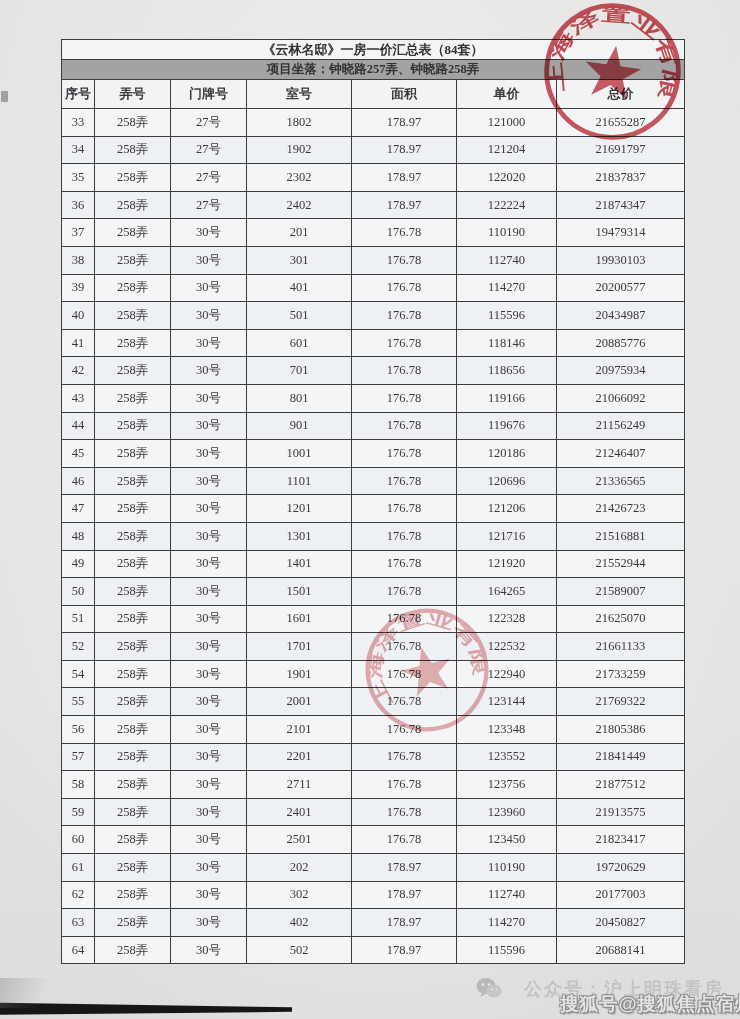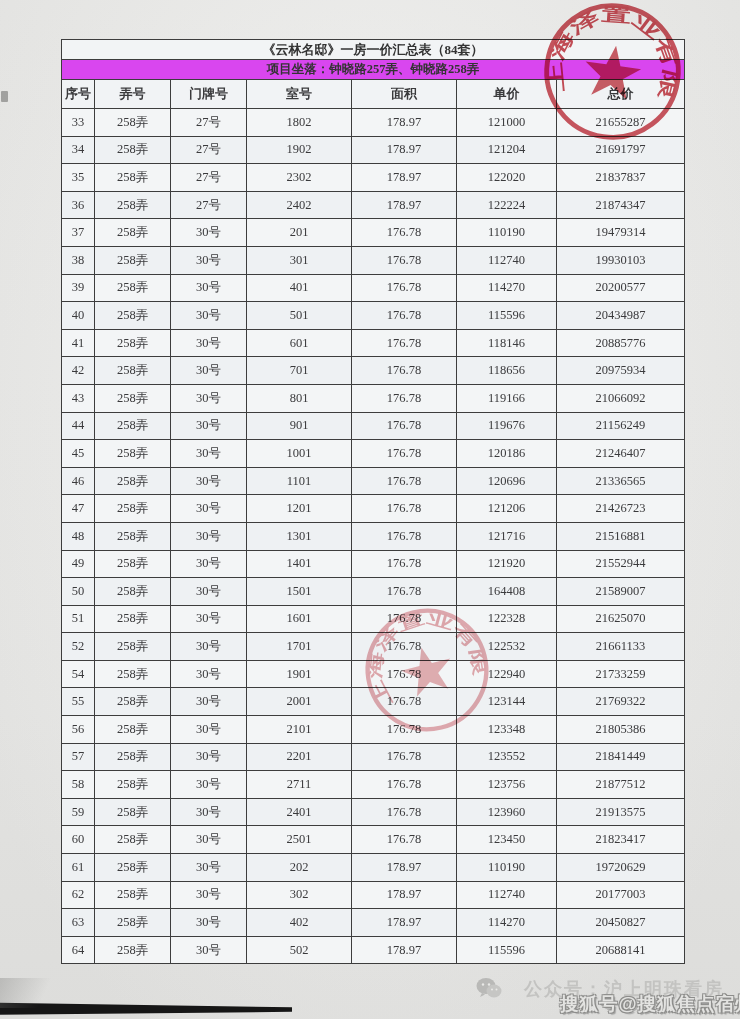--- a/index.html
+++ b/index.html
@@ -21,21 +21,21 @@
     border-radius:17px;
   }
   .price-table td,.price-table th{
     border:1.6px solid #3d3d3d;
     text-align:center;vertical-align:middle;
     padding:0;overflow:hidden;white-space:nowrap;
     font-size:12.5px;color:#3a3a3c;font-weight:normal;
     font-family:"Liberation Serif","DejaVu Serif",serif;
   }
   .price-table .title-row td{height:19px;font-weight:bold;font-size:13px;color:#333;background:#f2f4f5;}
-  .price-table .loc-row td{height:19px;font-weight:bold;font-size:12.5px;color:#333;background:#d946ef;}
+  .price-table .loc-row td{height:19px;font-weight:bold;font-size:12.5px;color:#333;background:#a3a3a3;}
   .price-table .head-row th{height:28px;font-weight:bold;font-size:13px;background:#f1f3f5;text-align:center;}
   .price-table tbody tr{height:27.6px;}
   .price-table tbody tr:nth-child(odd) td{background:#f3f5f6;}
   .price-table tbody tr:nth-child(even) td{background:#eef1f3;}
 
   
   .stamp{position:absolute;mix-blend-mode:multiply;pointer-events:none;}
   .stamp-top{left:537px;top:-4px;width:151px;height:151px;transform:rotate(8deg);opacity:.88;}
   .stamp-mid{left:359px;top:602px;width:136px;height:136px;transform:rotate(-14deg);opacity:.42;}
 
@@ -248,21 +248,21 @@
           <td>176.78</td>
           <td>121920</td>
           <td>21552944</td>
         </tr>
         <tr>
           <td>50</td>
           <td>258弄</td>
           <td>30号</td>
           <td>1501</td>
           <td>176.78</td>
-          <td>164408</td>
+          <td>164265</td>
           <td>21589007</td>
         </tr>
         <tr>
           <td>51</td>
           <td>258弄</td>
           <td>30号</td>
           <td>1601</td>
           <td>176.78</td>
           <td>122328</td>
           <td>21625070</td>

